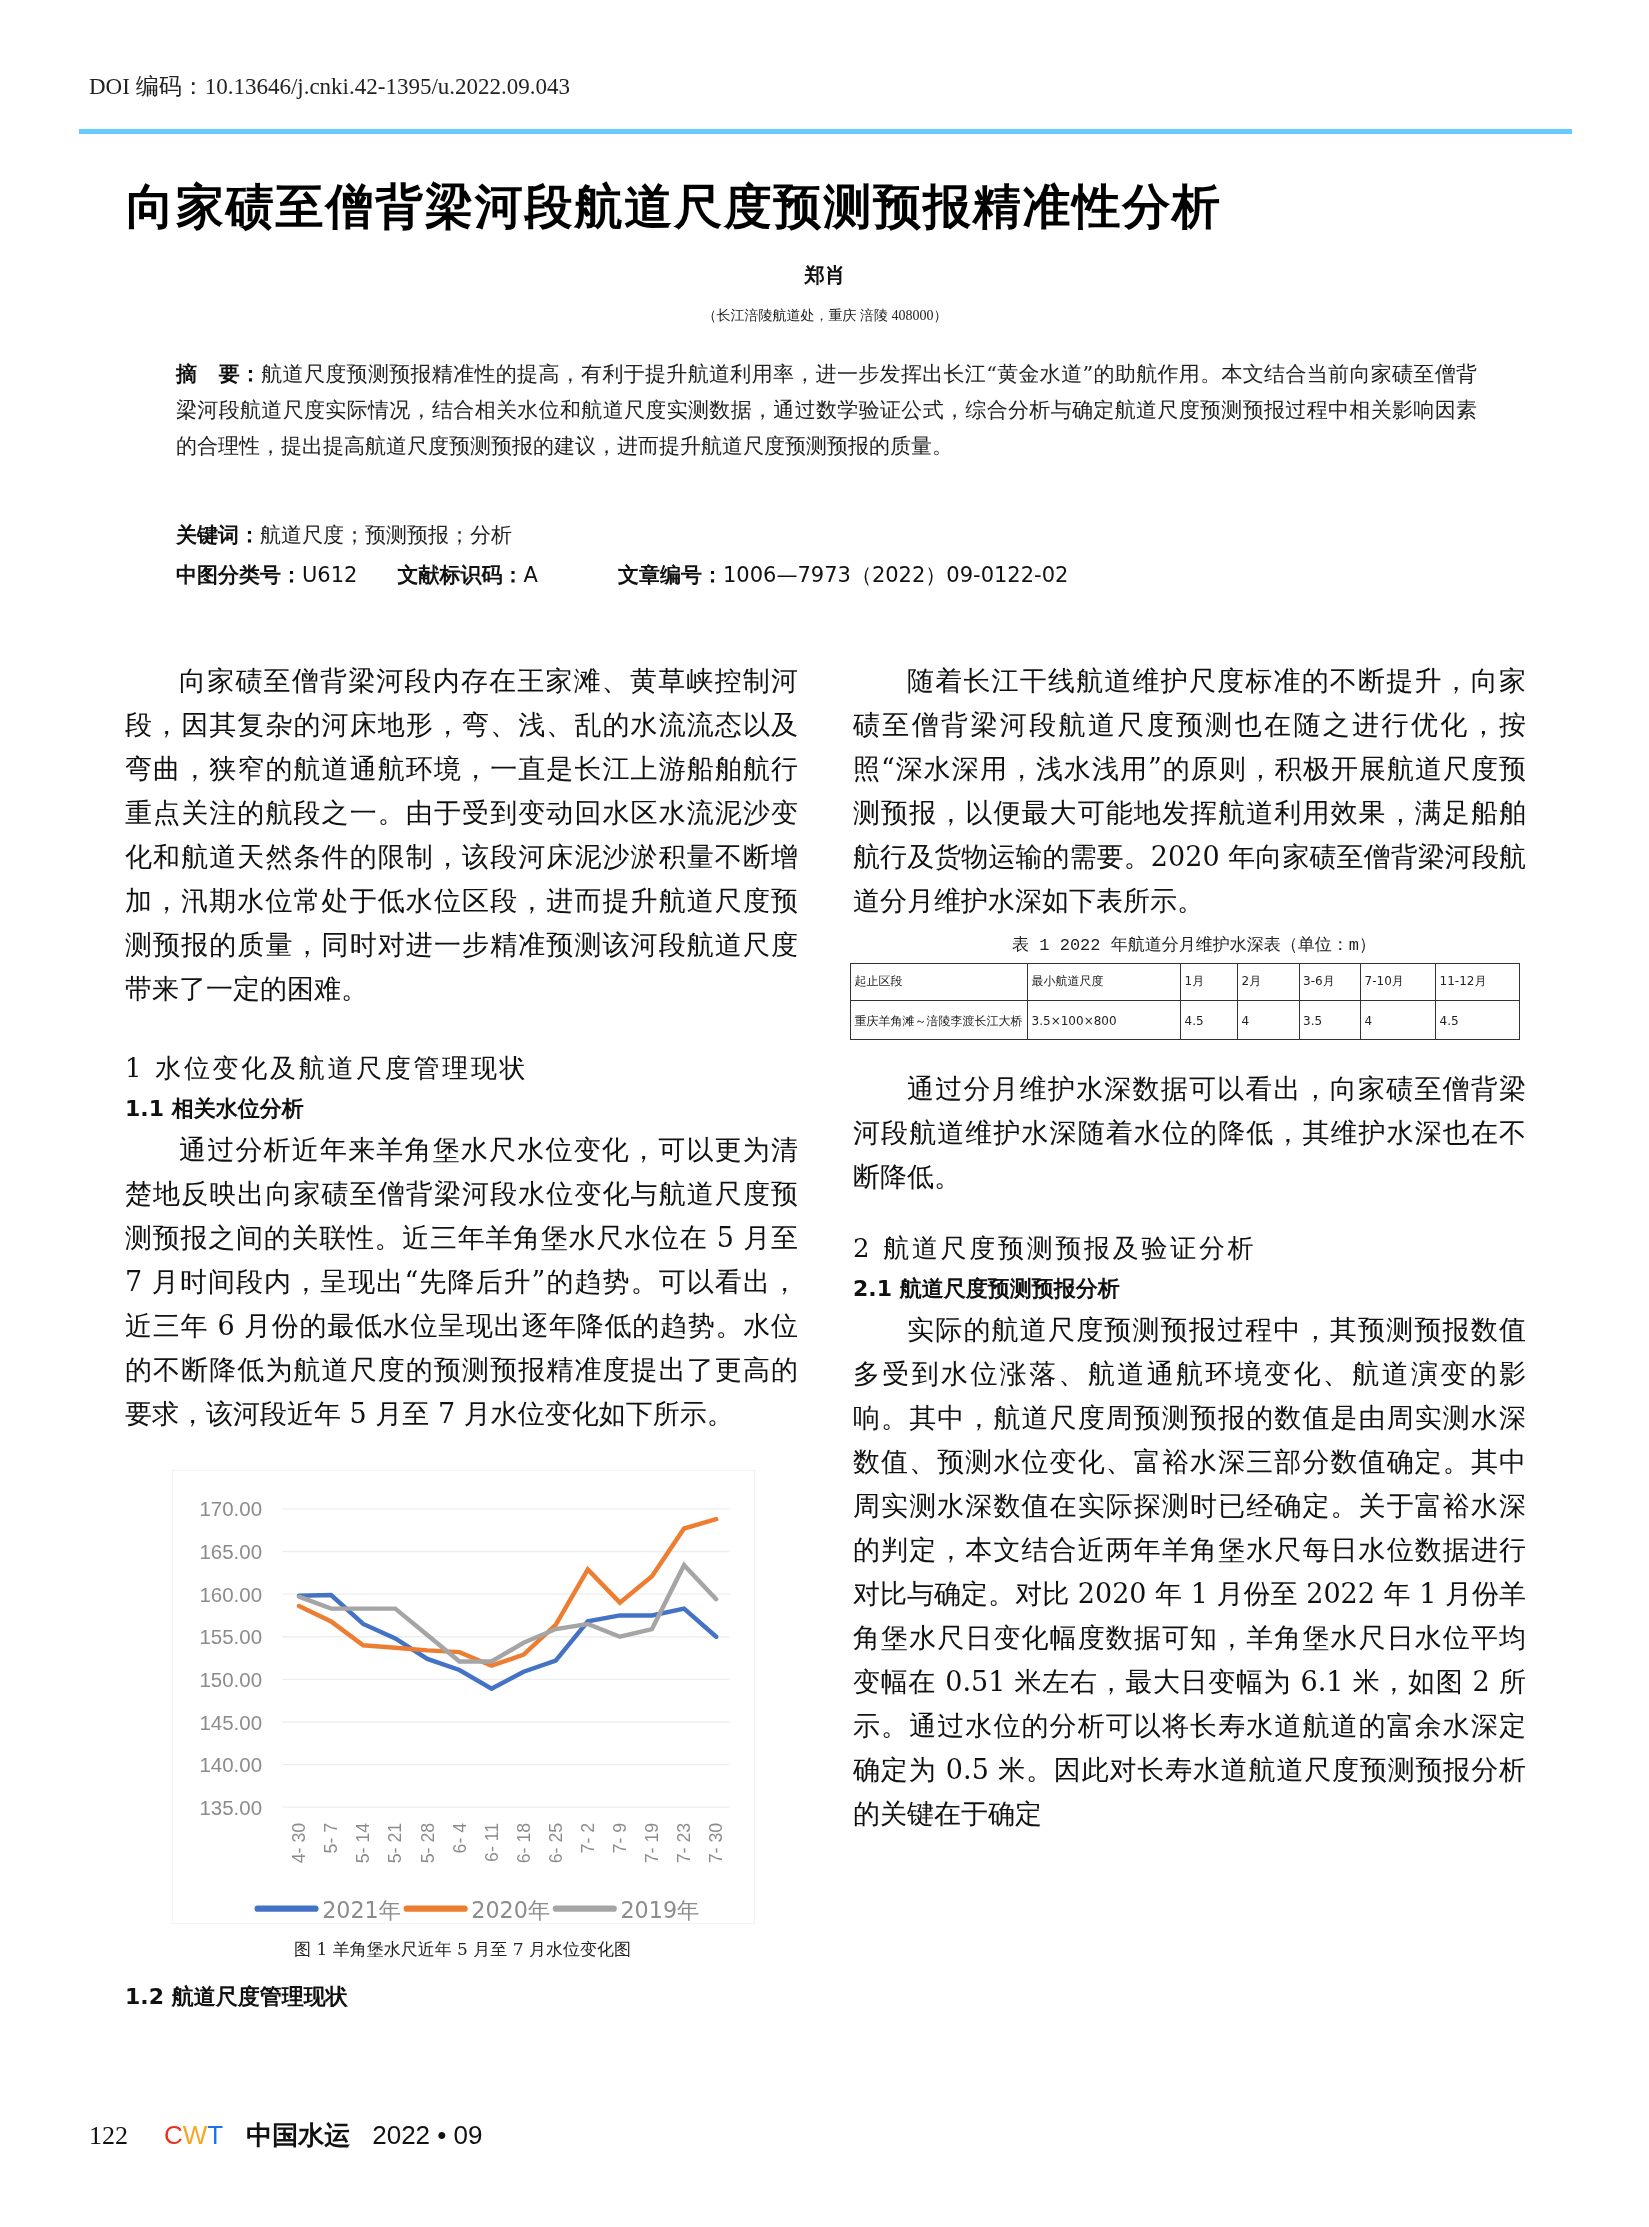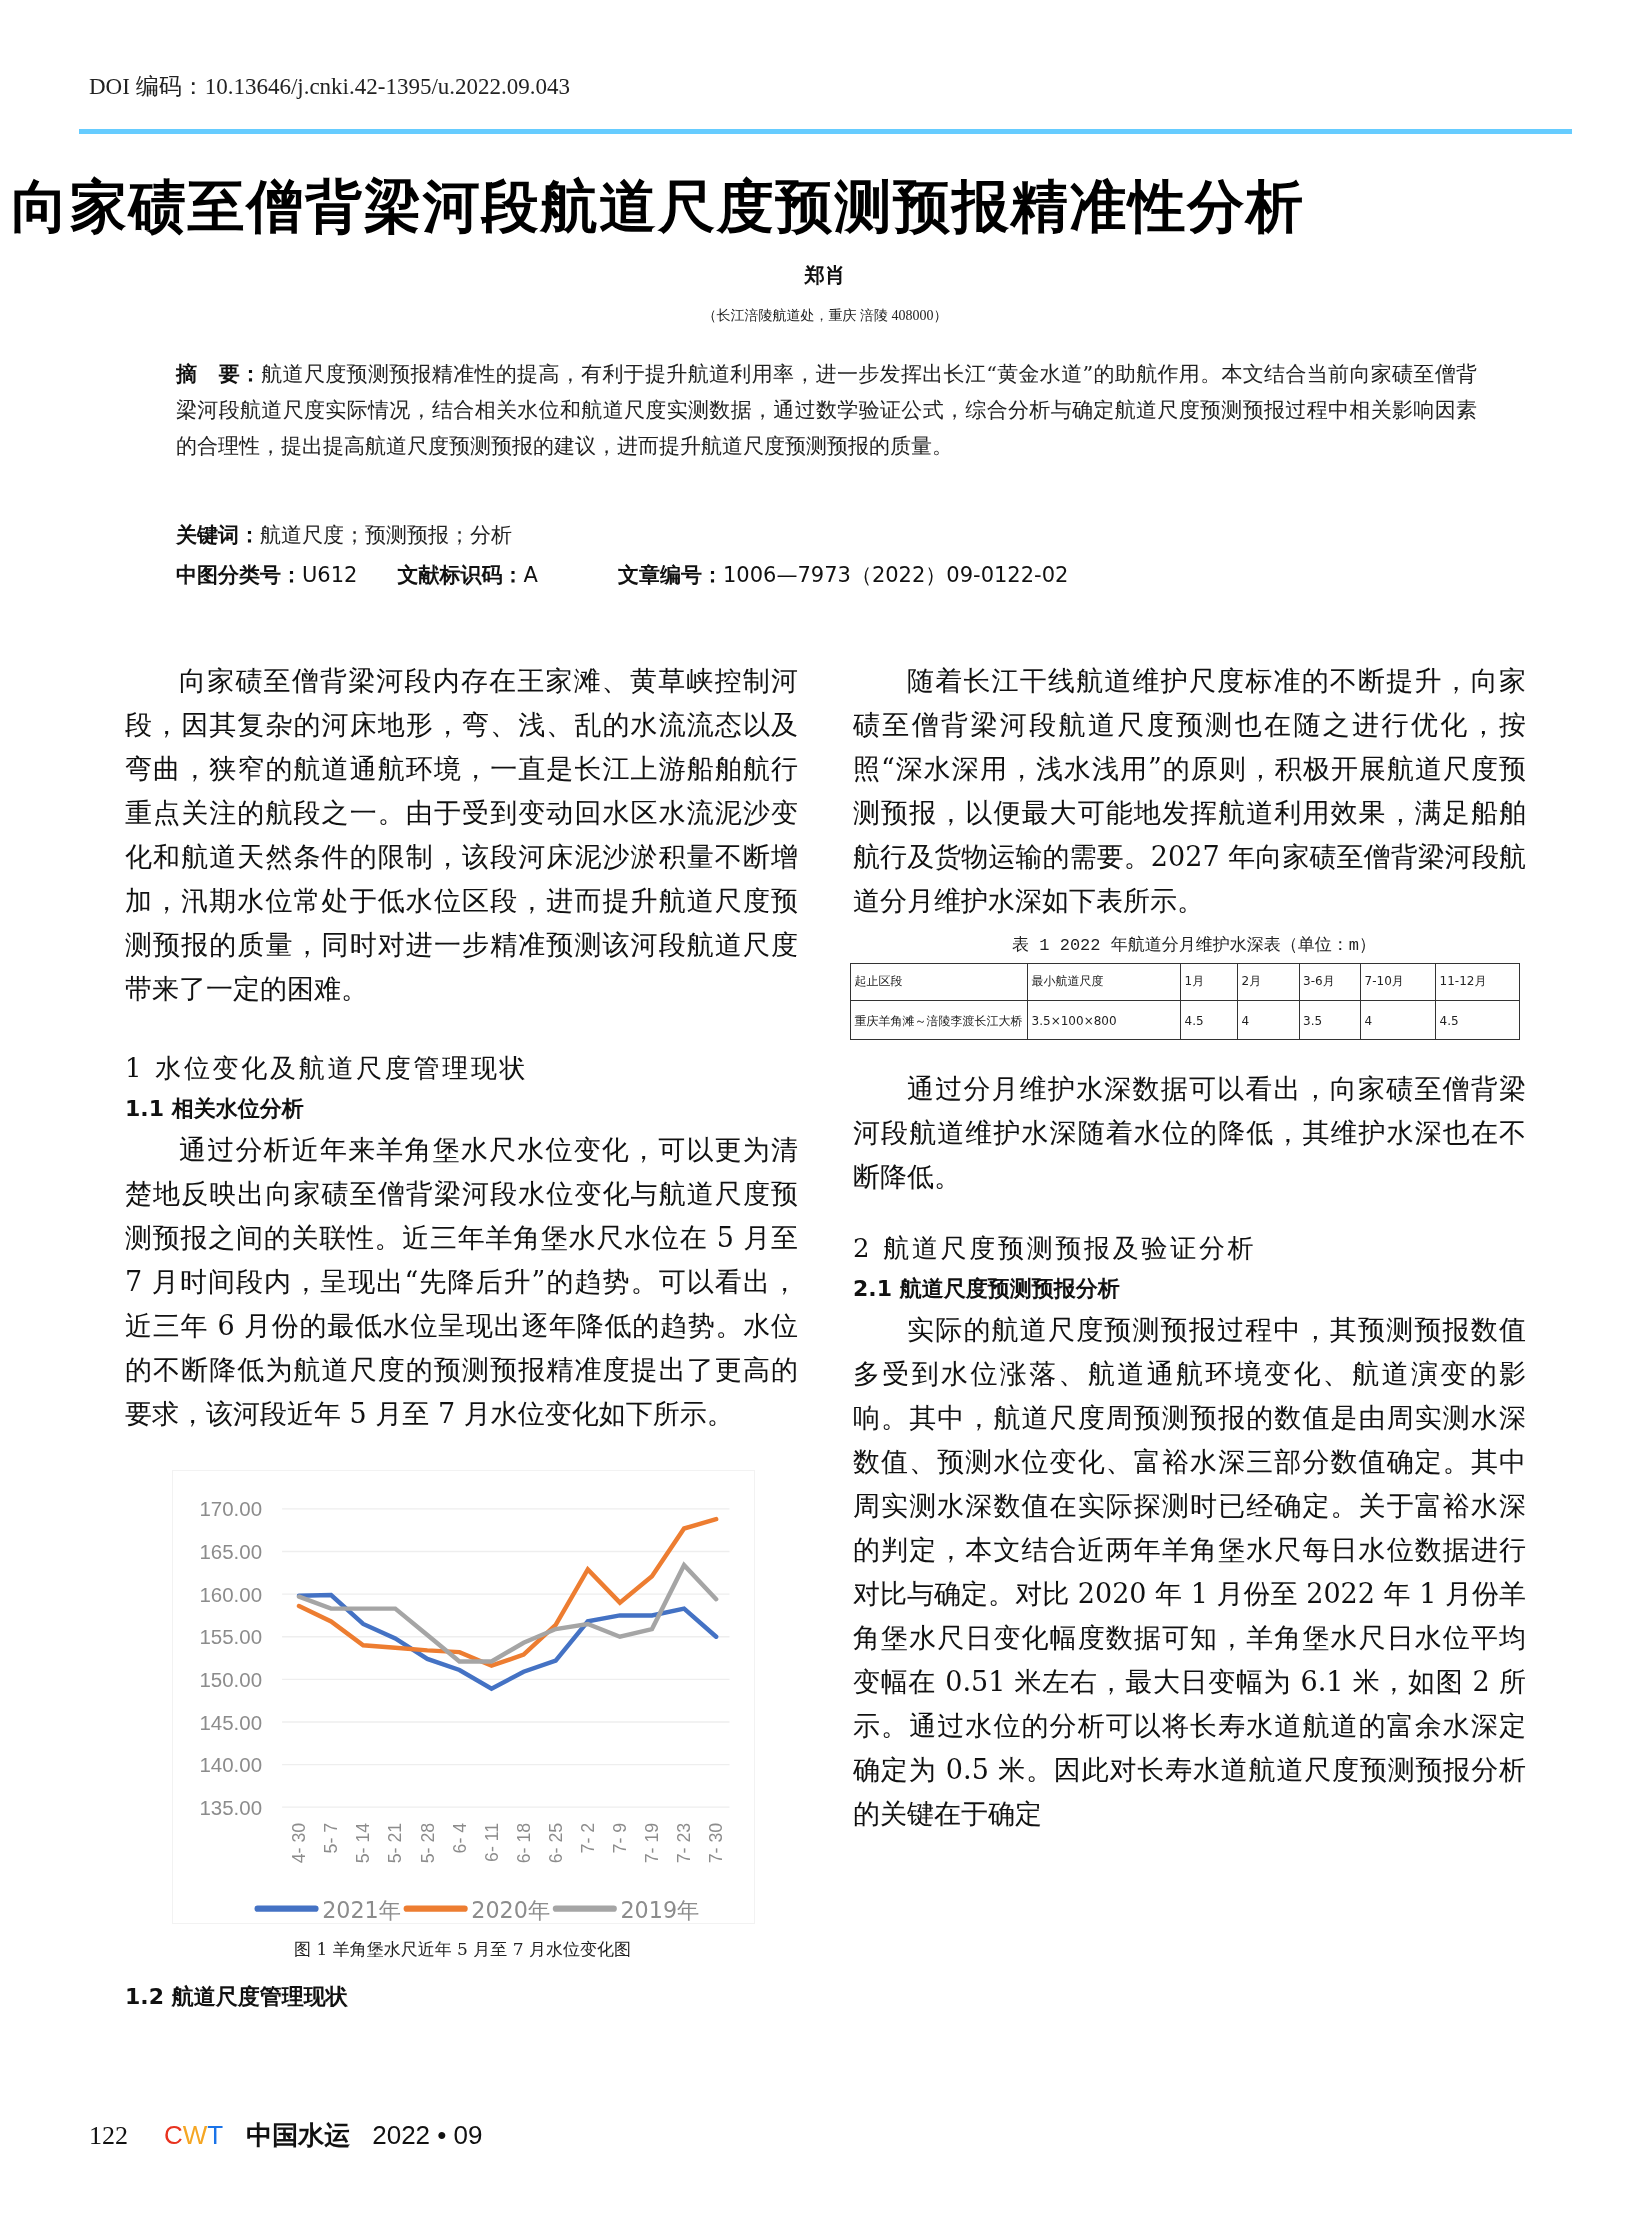--- a/index.html
+++ b/index.html
@@ -1,21 +1,21 @@
 <!DOCTYPE html>
 <html style="font-size:7.1px"><head>
 <meta charset="utf-8">
 <style>
   html, body { margin: 0; padding: 0; background: #ffffff; }
   body { width: 1650px; height: 2239px; position: relative; overflow: hidden; color: #111; }
 
   #doi { position: absolute; left: 89px; top: 71px; font-family: "Liberation Serif", serif; font-size: 23px; color: #222; letter-spacing: 0px; }
   #top-rule { position: absolute; left: 79px; top: 129px; width: 1493px; height: 4.9px; background: #66ccff; }
 
-  #title { position: absolute; left: 0; width: 1316px; top: 166px; text-align: center; font-family: "DejaVu Serif", serif; font-weight: bold; font-size: 57px; letter-spacing: 1.8px; color: #000; line-height: 80px; }
+  #title { position: absolute; left: 16px; width: 1316px; top: 166px; text-align: center; font-family: "DejaVu Serif", serif; font-weight: bold; font-size: 48px; letter-spacing: 1.8px; color: #000; line-height: 80px; }
   #author { position: absolute; left: 0; width: 1650px; top: 261px; text-align: center; font-family: "DejaVu Sans", sans-serif; font-weight: bold; font-size: 20.5px; color: #111; }
   #affiliation { position: absolute; left: 0; width: 1650px; top: 307px; text-align: center; font-family: Liberation Serif, serif; font-size: 14px; color: #222; }
 
   #abstract { position: absolute; left: 176px; width: 1301px; top: 356px; font-family: "DejaVu Serif", serif; font-size: 21px; line-height: 36px; color: #222; text-align: justify; }
   #abstract .lbl { font-family: "DejaVu Sans", sans-serif; font-weight: bold; color: #111; }
   #keywords { position: absolute; left: 176px; top: 521px; font-family: "DejaVu Serif", serif; font-size: 21px; color: #222; }
   #keywords .lbl, #classline .lbl { font-family: "DejaVu Sans", sans-serif; font-weight: bold; color: #111; }
   #classline { position: absolute; left: 176px; top: 561px; font-family: "DejaVu Sans", sans-serif; font-size: 21px; color: #111; white-space: pre; }
   #classline span.v { font-weight: normal; }
 
@@ -105,21 +105,21 @@
       <line x1="525" x2="655" y1="983" y2="983" stroke="#ed7d31" stroke-width="14" stroke-linecap="round"></line>
       <text x="670" y="1003" font-size="50" fill="#8c8c8c" font-family="DejaVu Sans, sans-serif">2020年</text>
       <line x1="860" x2="990" y1="983" y2="983" stroke="#a5a5a5" stroke-width="14" stroke-linecap="round"></line>
       <text x="1005" y="1003" font-size="50" fill="#8c8c8c" font-family="DejaVu Sans, sans-serif">2019年</text>
     </svg>
 </div>
 <div id="fig-caption">图 1 羊角堡水尺近年 5 月至 7 月水位变化图</div>
 <div id="sec12" class="h2">1.2 航道尺度管理现状</div>
 
 <div id="col-right" class="col">
-  <p>随着长江干线航道维护尺度标准的不断提升，向家碛至僧背梁河段航道尺度预测也在随之进行优化，按照“深水深用，浅水浅用”的原则，积极开展航道尺度预测预报，以便最大可能地发挥航道利用效果，满足船舶航行及货物运输的需要。2027 年向家碛至僧背梁河段航道分月维护水深如下表所示。</p>
+  <p>随着长江干线航道维护尺度标准的不断提升，向家碛至僧背梁河段航道尺度预测也在随之进行优化，按照“深水深用，浅水浅用”的原则，积极开展航道尺度预测预报，以便最大可能地发挥航道利用效果，满足船舶航行及货物运输的需要。2020 年向家碛至僧背梁河段航道分月维护水深如下表所示。</p>
 </div>
 
 <div id="table-title">表 1 2022 年航道分月维护水深表（单位：m）</div>
 <table id="depth-table">
   <colgroup>
     <col style="width:118px">
       <col style="width:102px">
       <col style="width:38px">
       <col style="width:41px">
       <col style="width:41px">

